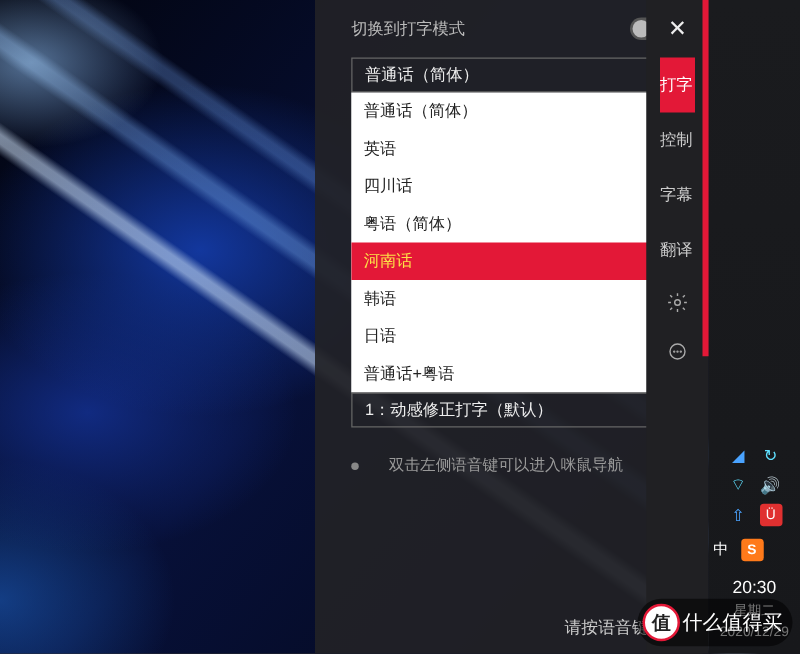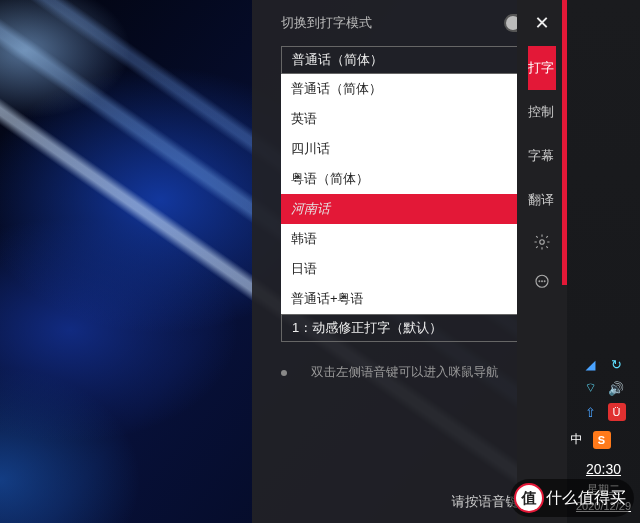--- a/index.html
+++ b/index.html
@@ -29,21 +29,21 @@
     display: flex; flex-direction: column; padding-left: 11px;
   }
   .panel-header { display:flex; align-items:center; justify-content:space-between; padding:14px 18px 10px; color:#bbb; }
   .toggle { width:40px; height:18px; border-radius:10px; background:#555; position:relative; }
   .toggle::after{ content:""; position:absolute; left:2px; top:2px; width:14px; height:14px; border-radius:50%; background:#bbb; }
   .select-row { margin:4px 18px 0; border:1px solid #666; height:28px; display:flex; align-items:center; padding:0 10px; color:#eee; justify-content:space-between;}
   .dropdown-list{
     margin:0 18px; background:#fff; color:#222; max-height:270px; overflow:hidden;
   }
   .opt{ height:30px; line-height:30px; padding:0 10px; font-size:13px; }
-  .opt.selected{ background:#e31837; color:#e5e5e5;font-style:italic; }
+  .opt.selected{ background:#e31837; color:#fde047; }
   .select-row.two{ margin-top:0; }
   .hint-row{ display:flex; gap:24px; margin:22px 18px 0; color:#999; font-size:12.5px; align-items:flex-start;}
   .dot{ width:6px;height:6px;border-radius:50%;background:#888;margin-top:6px;flex-shrink:0;}
   .footer{ margin-top:auto; text-align:right; padding:10px 16px 12px; color:#ccc; font-size:13.5px;}
 
   .sidebar{
     position:absolute; left:517px; top:0; width:50px; height:523px;
     background:#202023; color:#ccc; font-size:13px;
     display:flex; flex-direction:column; align-items:center;
   }
@@ -58,21 +58,21 @@
     position:absolute; left:567px; top:0; width:73px; height:523px;
     background:linear-gradient(#1a1b1e,#17181b); color:#fff; font-size:11px; text-align:center;
     display:flex; flex-direction:column; align-items:center;
   }
   .taskbar-spacer{ flex:1; }
   .tray{ display:grid; grid-template-columns:1fr 1fr; gap:6px 8px; padding:6px 10px 4px;}
   .tray span{ width:18px;height:18px;display:flex;align-items:center;justify-content:center;font-size:13px;}
   .tray .blue{color:#4aa3ff;} .tray .cyan{color:#5fe0ff;} .tray .red{background:#e03030;border-radius:3px;color:#fff;font-size:11px;}
   .tray .orange{background:#ff7a1a;border-radius:3px;color:#fff;font-size:11px;font-weight:bold;}
   .ime-row{ display:flex; gap:10px; padding:6px 0 4px; font-size:12px;}
-  .clock{ padding:6px 0 8px; line-height:1.55;text-decoration:underline; }
+  .clock{ padding:6px 0 8px; line-height:1.55; }
   .clock .t{ font-size:14px; font-weight:500;}
   .chev{ font-size:10px;color:#ccc;}
 
   .watermark{
     position:absolute; right:6px; bottom:6px; display:flex; align-items:center; gap:2px;
     background:rgba(0,0,0,.55); color:#fff; padding:4px 8px 4px 4px; border-radius:20px;
     font-size:16px; font-weight:500;
   }
   .watermark .badge{
     width:30px;height:30px;border-radius:50%;border:2px solid #e31837;background:#fff;color:#222;

